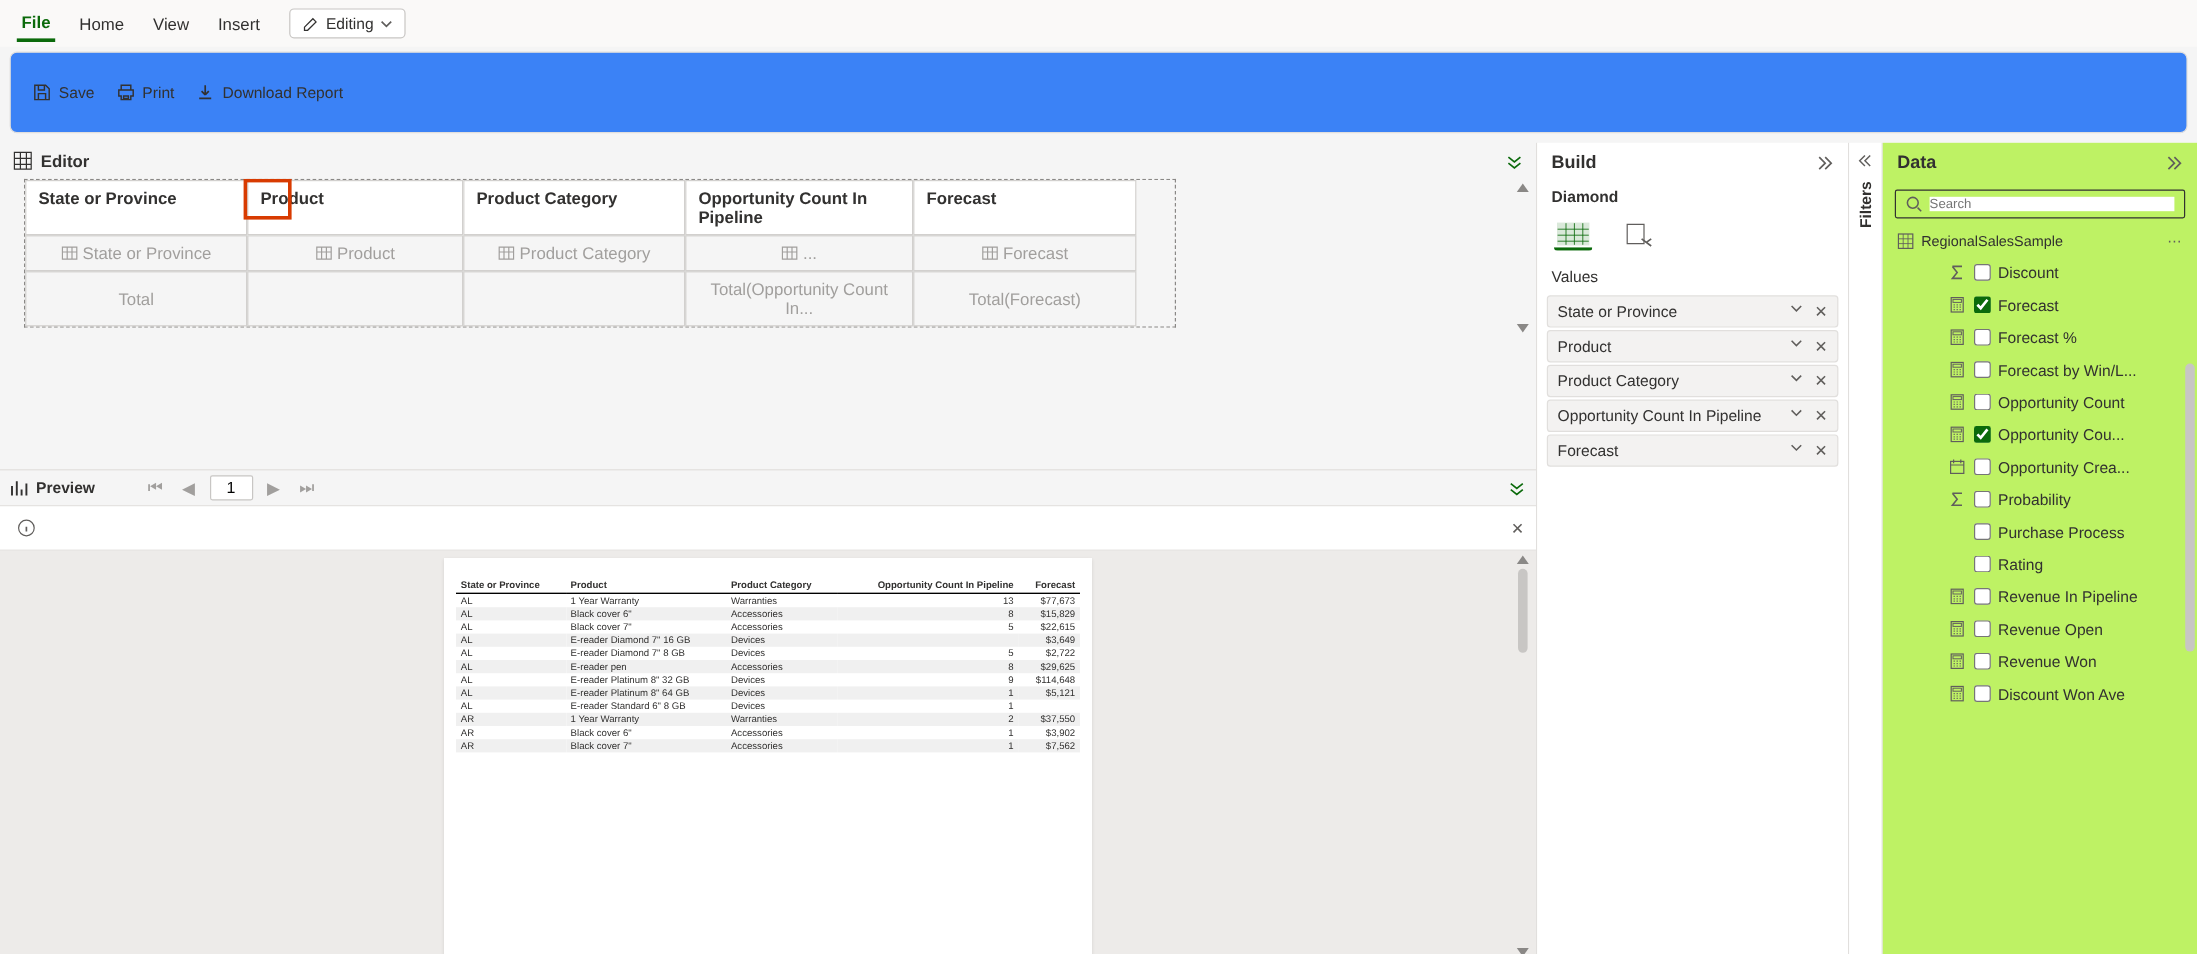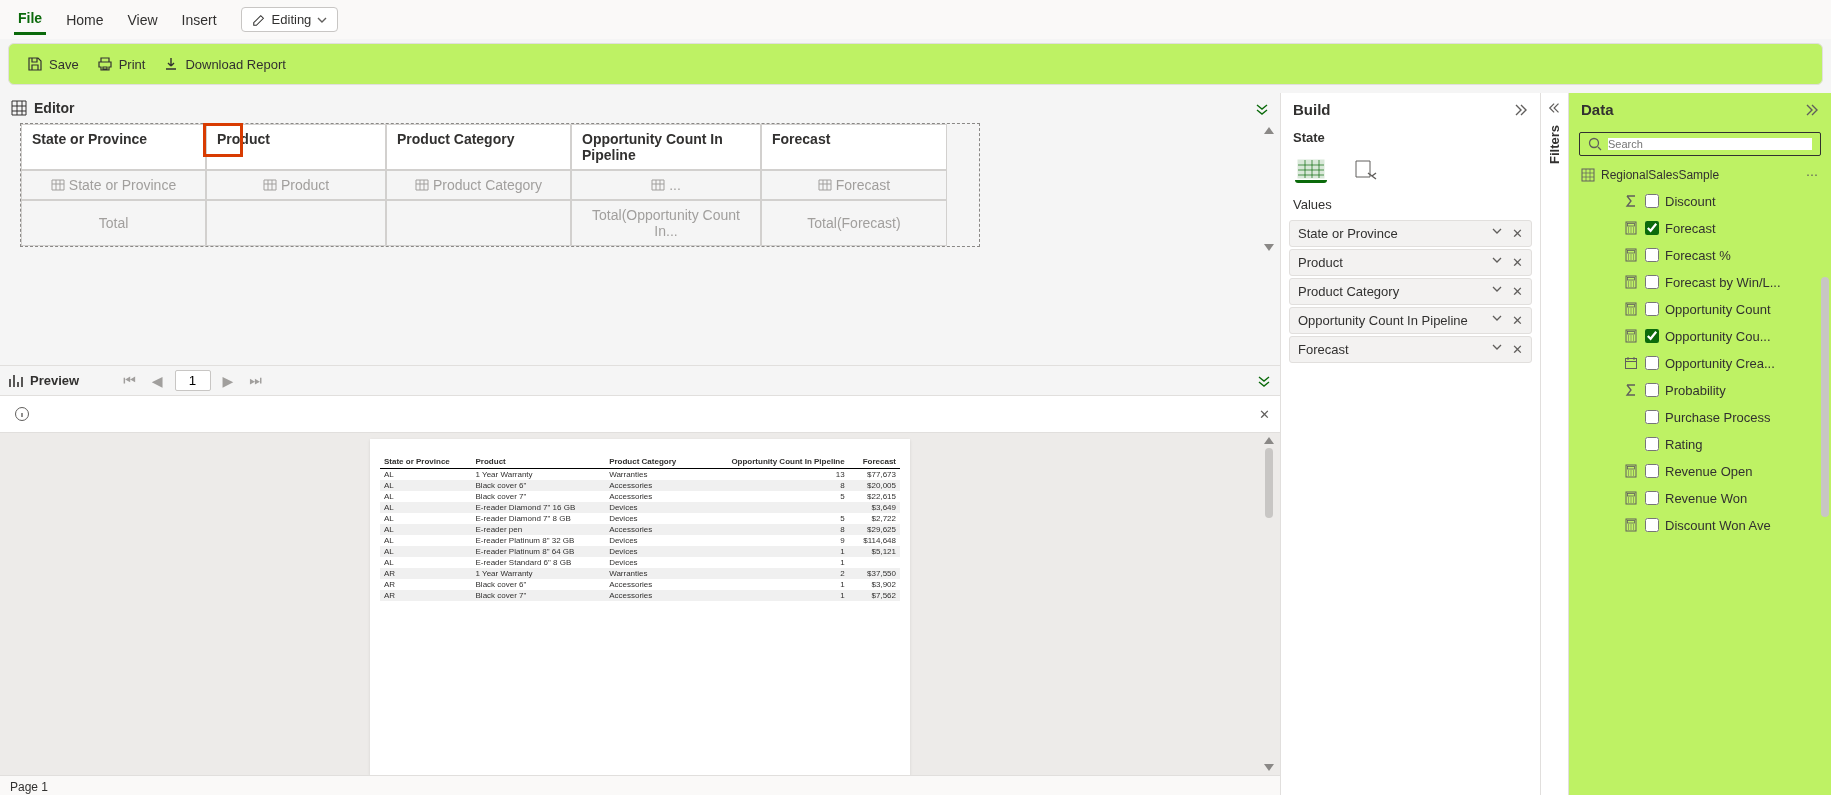--- a/index.html
+++ b/index.html
@@ -5,21 +5,21 @@
 * { box-sizing: border-box; margin: 0; padding: 0; }
 body { font-family: "Segoe UI", Arial, sans-serif; font-size: 13px; color: #323130; background: #f5f5f5; overflow: hidden; }
 
 
 .menubar { display: flex; align-items: center; padding: 4px 14px; gap: 16px; background: #faf9f8; }
 .menubar .menu-item { padding: 6px 4px; cursor: pointer; font-size: 14px; }
 .menubar .menu-item.active { font-weight: 600; color: #0b6a0b; border-bottom: 3px solid #0b6a0b; }
 .editing-btn { display: inline-flex; align-items: center; gap: 6px; border: 1px solid #c8c6c4; border-radius: 4px; padding: 4px 10px; margin-left: 4px; background: #fff; cursor: pointer; }
 
 
-.toolbar { display: flex; align-items: center; gap: 18px; padding: 12px 18px; border: 1px solid #e1dfdd; background: #bef264; border-radius: 6px; margin: 4px 8px 8px 8px; }
+.toolbar { display: flex; align-items: center; gap: 18px; padding: 25px 18px; border: 1px solid #e1dfdd; background: #3b82f6; border-radius: 6px; margin: 4px 8px 8px 8px; }
 .toolbar .tb-btn { display: inline-flex; align-items: center; gap: 6px; cursor: pointer; }
 
 
 .main { display: flex; height: calc(795px - 90px); }
 
 
 .left-col { flex: 1; display: flex; flex-direction: column; border-right: 1px solid #e1dfdd; min-width: 0; }
 
 .section-hdr { display: flex; align-items: flex-end; justify-content: space-between; padding: 6px 10px; font-weight: 600; font-size: 14px; }
 .section-hdr .left { display: inline-flex; align-items: center; gap: 6px; }
@@ -287,21 +287,21 @@
                 <td>1 Year Warranty</td>
                 <td>Warranties</td>
                 <td class="num">13</td>
                 <td class="num">$77,673</td>
               </tr>
               <tr>
                 <td>AL</td>
                 <td>Black cover 6"</td>
                 <td>Accessories</td>
                 <td class="num">8</td>
-                <td class="num">$20,005</td>
+                <td class="num">$15,829</td>
               </tr>
               <tr>
                 <td>AL</td>
                 <td>Black cover 7"</td>
                 <td>Accessories</td>
                 <td class="num">5</td>
                 <td class="num">$22,615</td>
               </tr>
               <tr>
                 <td>AL</td>
@@ -384,21 +384,21 @@
 
   <div class="build-pane">
     <div class="pane-hdr">
       <span>Build</span>
       <span class="chev-double">
         <svg width="16" height="14" viewBox="0 0 16 14">
             <path d="M4 2l5 5-5 5M9 2l5 5-5 5" fill="none" stroke="#605e5c" stroke-width="1.4"></path>
           </svg>
       </span>
     </div>
-    <div class="fields-hdr">State</div>
+    <div class="fields-hdr">Diamond</div>
     <div class="field-modes">
       <span class="mode-icon active">
         <svg width="28" height="20" viewBox="0 0 28 20">
             <rect x="1" y="1" width="26" height="18" fill="#0b6a0b" opacity="0.15" stroke="#0b6a0b"></rect>
             <path d="M1 6h26M1 11h26M1 16h26M8 1v18M15 1v18M22 1v18" stroke="#0b6a0b" stroke-width="0.7"></path>
           </svg>
       </span>
       <span class="mode-icon">
         <svg width="26" height="22" viewBox="0 0 26 22">
             <path d="M2 2h14v16H2z" fill="none" stroke="#605e5c"></path>
@@ -601,20 +601,31 @@
         </div>
         <div class="field-row">
           <span class="fi">
             <svg width="14" height="14" viewBox="0 0 14 14">
               <rect x="2" y="1" width="10" height="12" fill="none" stroke="#605e5c"></rect>
               <rect x="3.5" y="2.5" width="7" height="2.5" fill="none" stroke="#605e5c" stroke-width="0.8"></rect>
               <path d="M4 7h1M6.5 7h1M9 7h1M4 9h1M6.5 9h1M9 9h1M4 11h1M6.5 11h1M9 11h1" stroke="#605e5c" stroke-width="1"></path>
             </svg>
           </span>
           <input type="checkbox" style="">
+          <span>Revenue In Pipeline</span>
+        </div>
+        <div class="field-row">
+          <span class="fi">
+            <svg width="14" height="14" viewBox="0 0 14 14">
+              <rect x="2" y="1" width="10" height="12" fill="none" stroke="#605e5c"></rect>
+              <rect x="3.5" y="2.5" width="7" height="2.5" fill="none" stroke="#605e5c" stroke-width="0.8"></rect>
+              <path d="M4 7h1M6.5 7h1M9 7h1M4 9h1M6.5 9h1M9 9h1M4 11h1M6.5 11h1M9 11h1" stroke="#605e5c" stroke-width="1"></path>
+            </svg>
+          </span>
+          <input type="checkbox" style="">
           <span>Revenue Open</span>
         </div>
         <div class="field-row">
           <span class="fi">
             <svg width="14" height="14" viewBox="0 0 14 14">
               <rect x="2" y="1" width="10" height="12" fill="none" stroke="#605e5c"></rect>
               <rect x="3.5" y="2.5" width="7" height="2.5" fill="none" stroke="#605e5c" stroke-width="0.8"></rect>
               <path d="M4 7h1M6.5 7h1M9 7h1M4 9h1M6.5 9h1M9 9h1M4 11h1M6.5 11h1M9 11h1" stroke="#605e5c" stroke-width="1"></path>
             </svg>
           </span>

